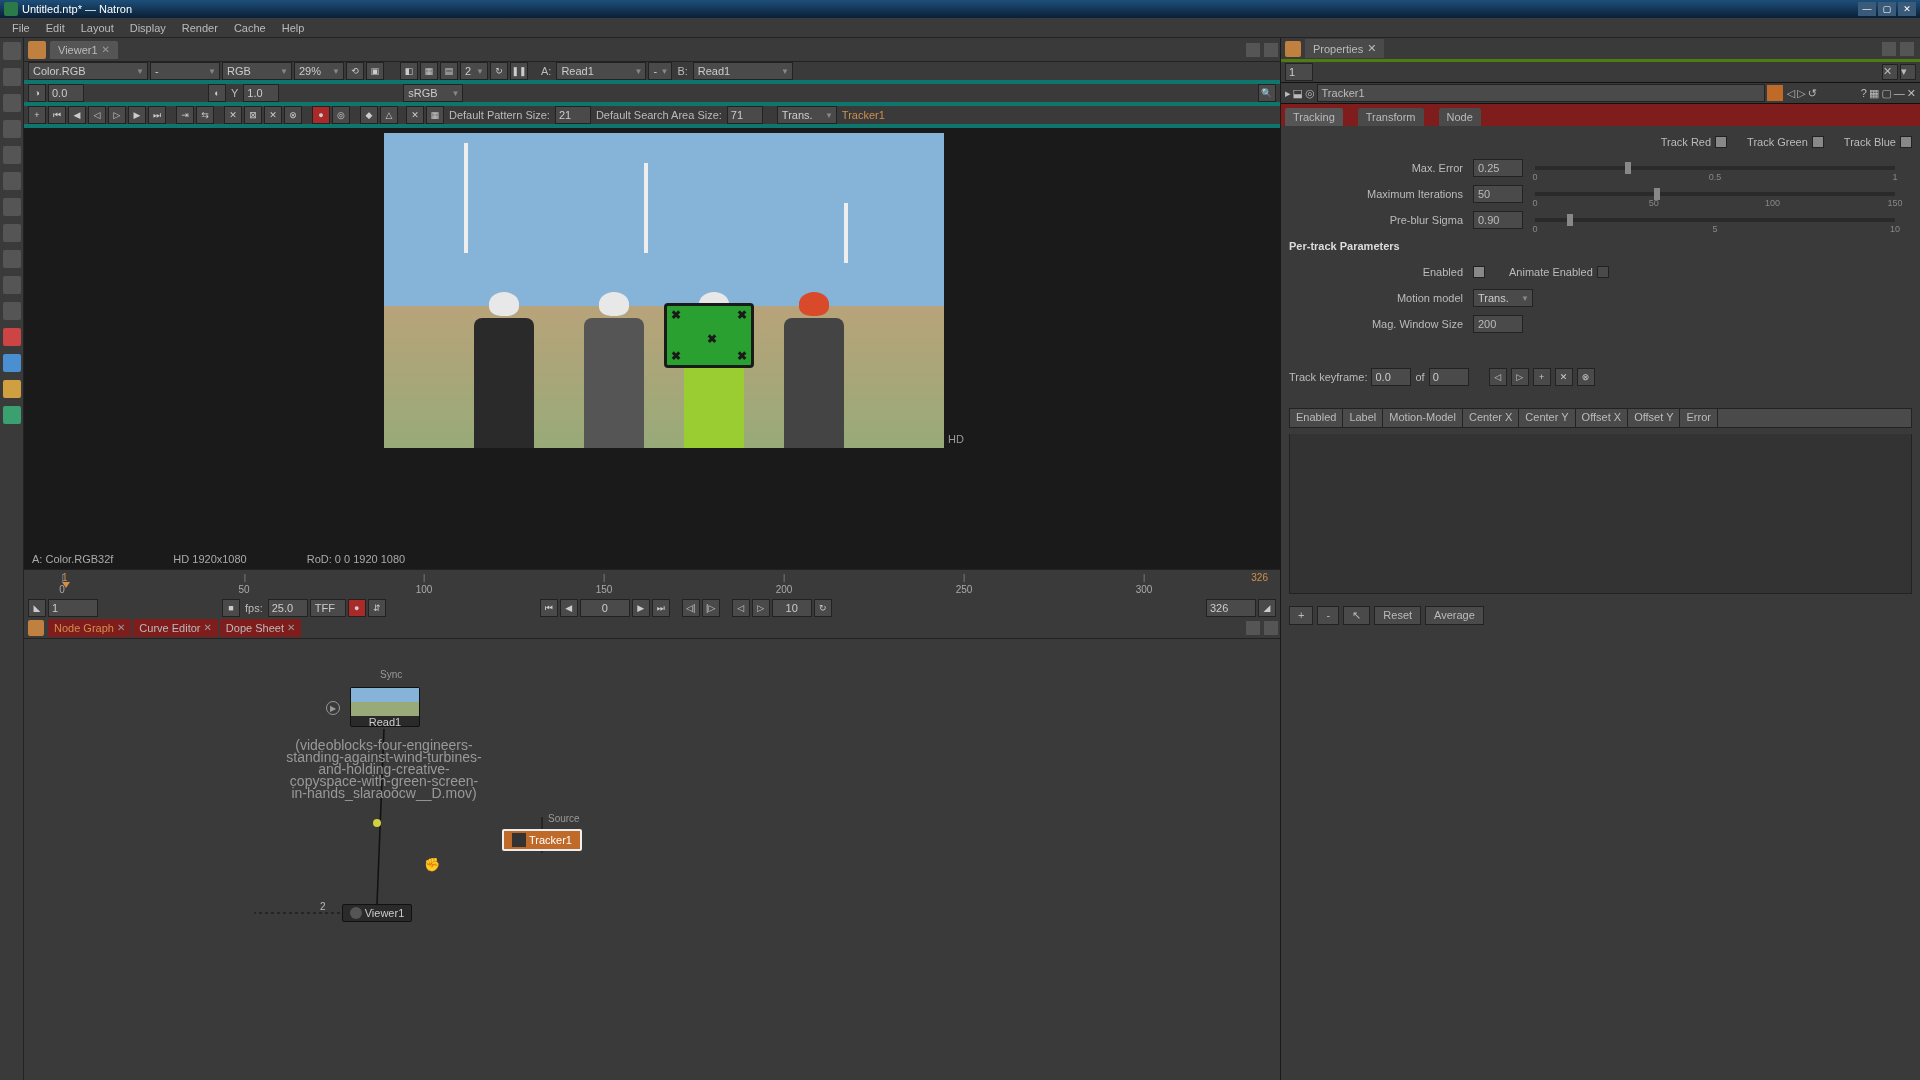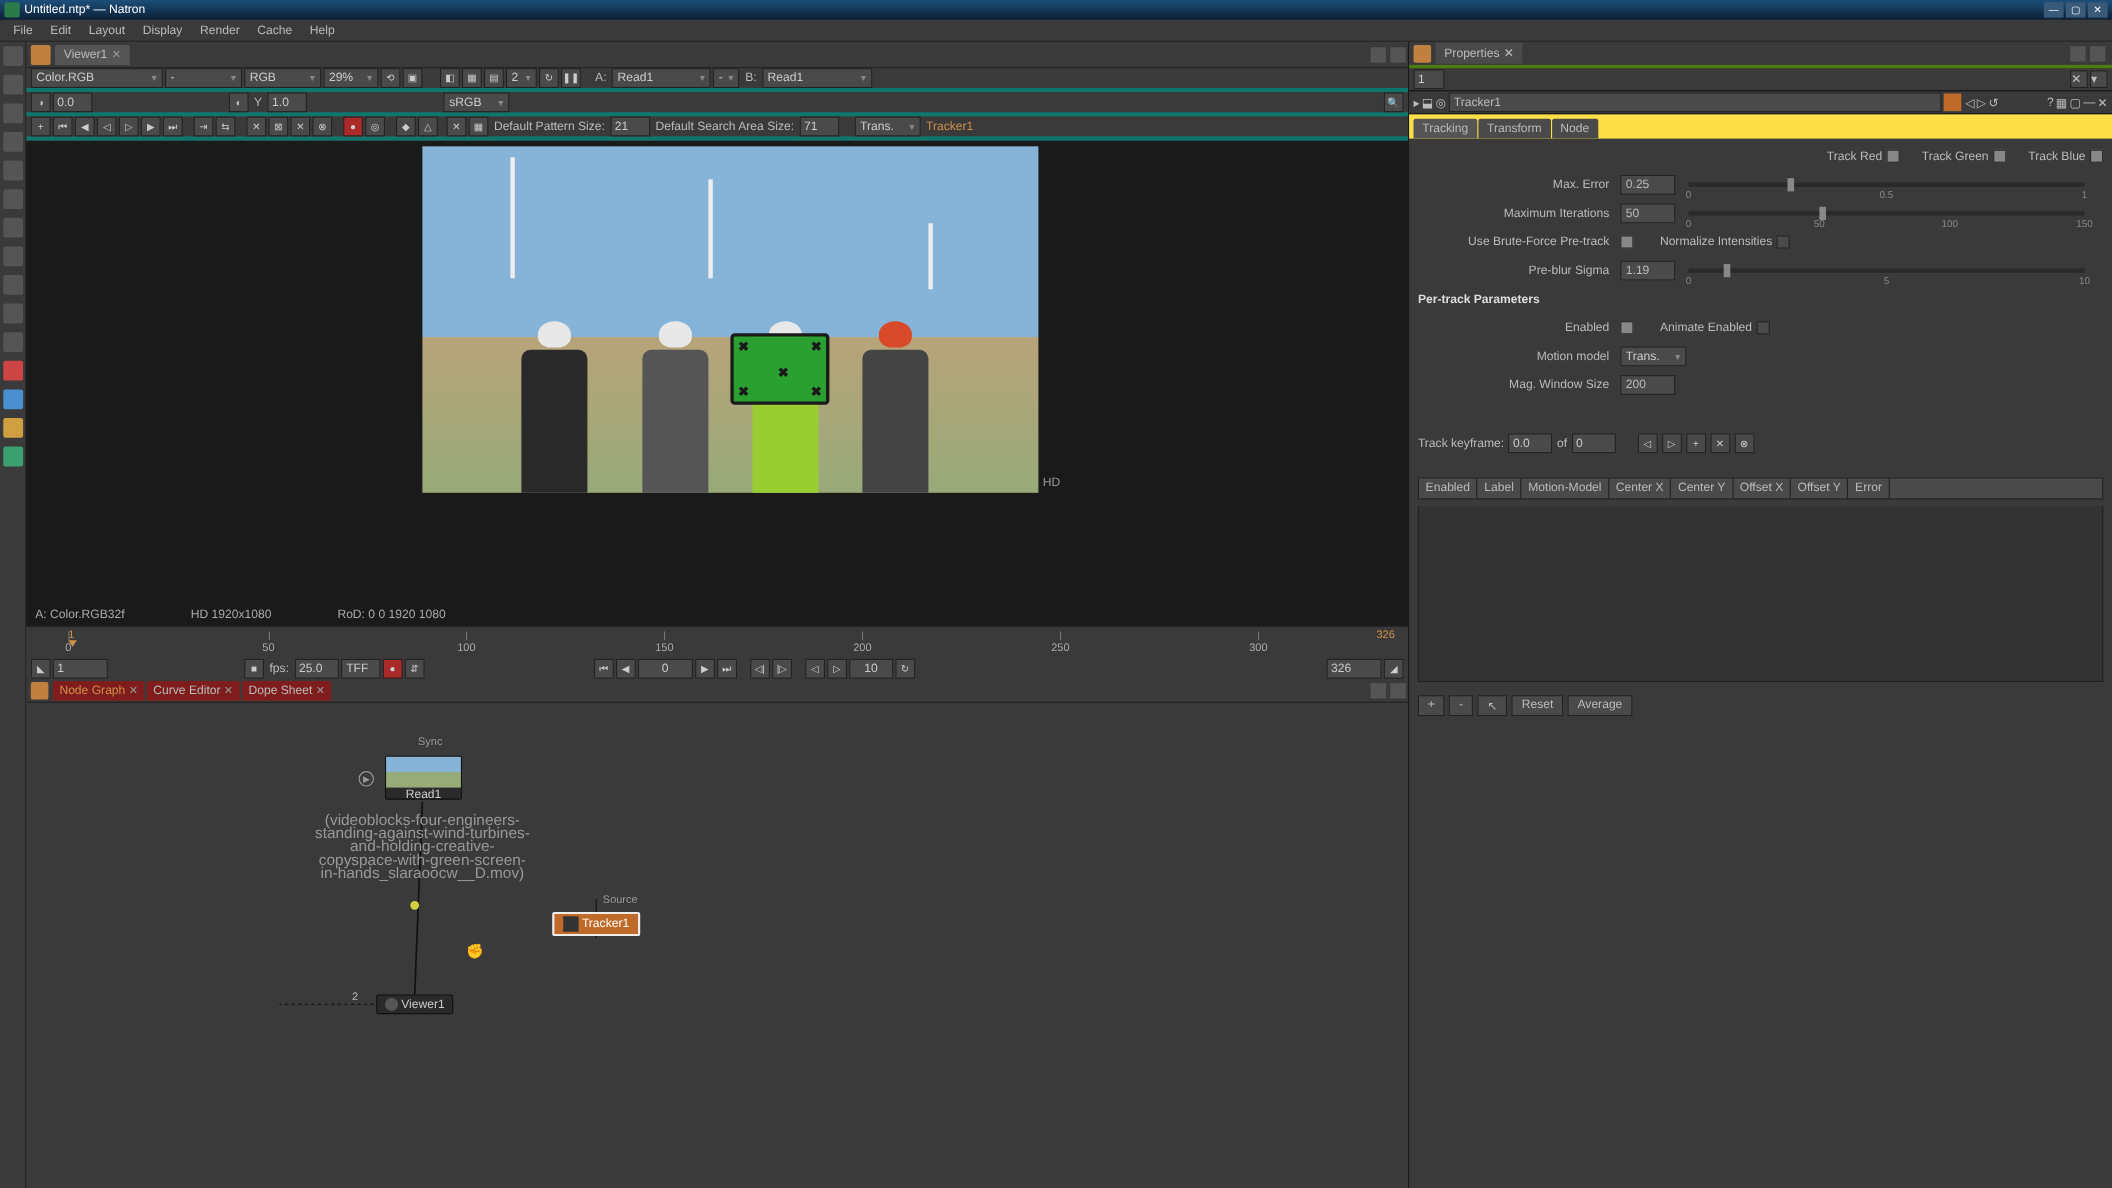--- a/index.html
+++ b/index.html
@@ -93,21 +93,21 @@
 .ng-canvas .num2 { position: absolute; left: 296px; top: 262px; color: #bbb; font-size: 10px; }
 
 
 .prop-header { height: 24px; background: #3a3a3a; display: flex; align-items: center; padding: 0 4px; border-bottom: 3px solid #4d7c0f; }
 .prop-header .tab { background: #4a4a4a; padding: 3px 8px; display: flex; align-items: center; gap: 4px; }
 .prop-sub { height: 20px; display: flex; align-items: center; padding: 0 4px; gap: 2px; }
 .prop-sub .sq { width: 16px; height: 16px; background: #4a4a4a; border: 1px solid #222; }
 .prop-node-hdr { height: 22px; background: #3a3a3a; display: flex; align-items: center; padding: 0 4px; gap: 2px; border-top: 1px solid #111; border-bottom: 1px solid #111; }
 .prop-node-hdr .name { flex: 1; background: #4a4a4a; border: 1px solid #222; height: 18px; padding: 0 4px; display: flex; align-items: center; }
 .prop-node-hdr .swatch { width: 16px; height: 16px; background: #c06a2a; }
-.prop-tabs { height: 22px; display: flex; align-items: end; padding: 0 4px; gap: 1px; background: #fde047; }
+.prop-tabs { height: 22px; display: flex; align-items: end; padding: 0 4px; gap: 15px; background: #7f1d1d; }
 .prop-tabs .pt { padding: 3px 8px; background: #4a4a4a; border-radius: 2px 2px 0 0; }
 .prop-tabs .pt.active { background: #555; }
 .prop-body { flex: 1; padding: 6px 8px; overflow: hidden; display: flex; flex-direction: column; gap: 6px; }
 .prow { display: flex; align-items: center; height: 20px; gap: 4px; }
 .prow .plbl { width: 180px; text-align: right; padding-right: 6px; }
 .prow .pval { background: #4a4a4a; border: 1px solid #222; height: 18px; width: 50px; padding: 0 4px; display: flex; align-items: center; }
 .prow .chk { width: 12px; height: 12px; background: #4a4a4a; border: 1px solid #222; }
 .prow .slider { flex: 1; height: 4px; background: #2a2a2a; position: relative; margin: 0 8px; max-width: 360px; }
 .prow .slider .knob { position: absolute; top: -4px; width: 6px; height: 12px; background: #888; }
 .prow .slider .ticklbl { position: absolute; top: 6px; font-size: 9px; color: #888; transform: translateX(-50%); }
@@ -495,30 +495,23 @@
           </div>
         <div class="slider">
           <div class="knob" style="left:33%"></div>
           <span class="ticklbl" style="left:0">0</span>
           <span class="ticklbl" style="left:33%">50</span>
           <span class="ticklbl" style="left:66%">100</span>
           <span class="ticklbl" style="left:100%">150</span>
         </div>
       </div>
       <div class="prow">
-        <span class="plbl">Use Brute-Force Pre-track</span>
-        <div class="chk" style="background:#888"></div>
-        <div style="width:16px"></div>
-        <span>Normalize Intensities</span>
-        <div class="chk"></div>
-      </div>
-      <div class="prow">
         <span class="plbl">Pre-blur Sigma</span>
         <div class="pval">
-            <span>1.19</span>
+            <span>0.90</span>
           </div>
         <div class="slider">
           <div class="knob" style="left:9%"></div>
           <span class="ticklbl" style="left:0">0</span>
           <span class="ticklbl" style="left:50%">5</span>
           <span class="ticklbl" style="left:100%">10</span>
         </div>
       </div>
       <div class="section-hdr">Per-track Parameters</div>
       <div class="prow">

